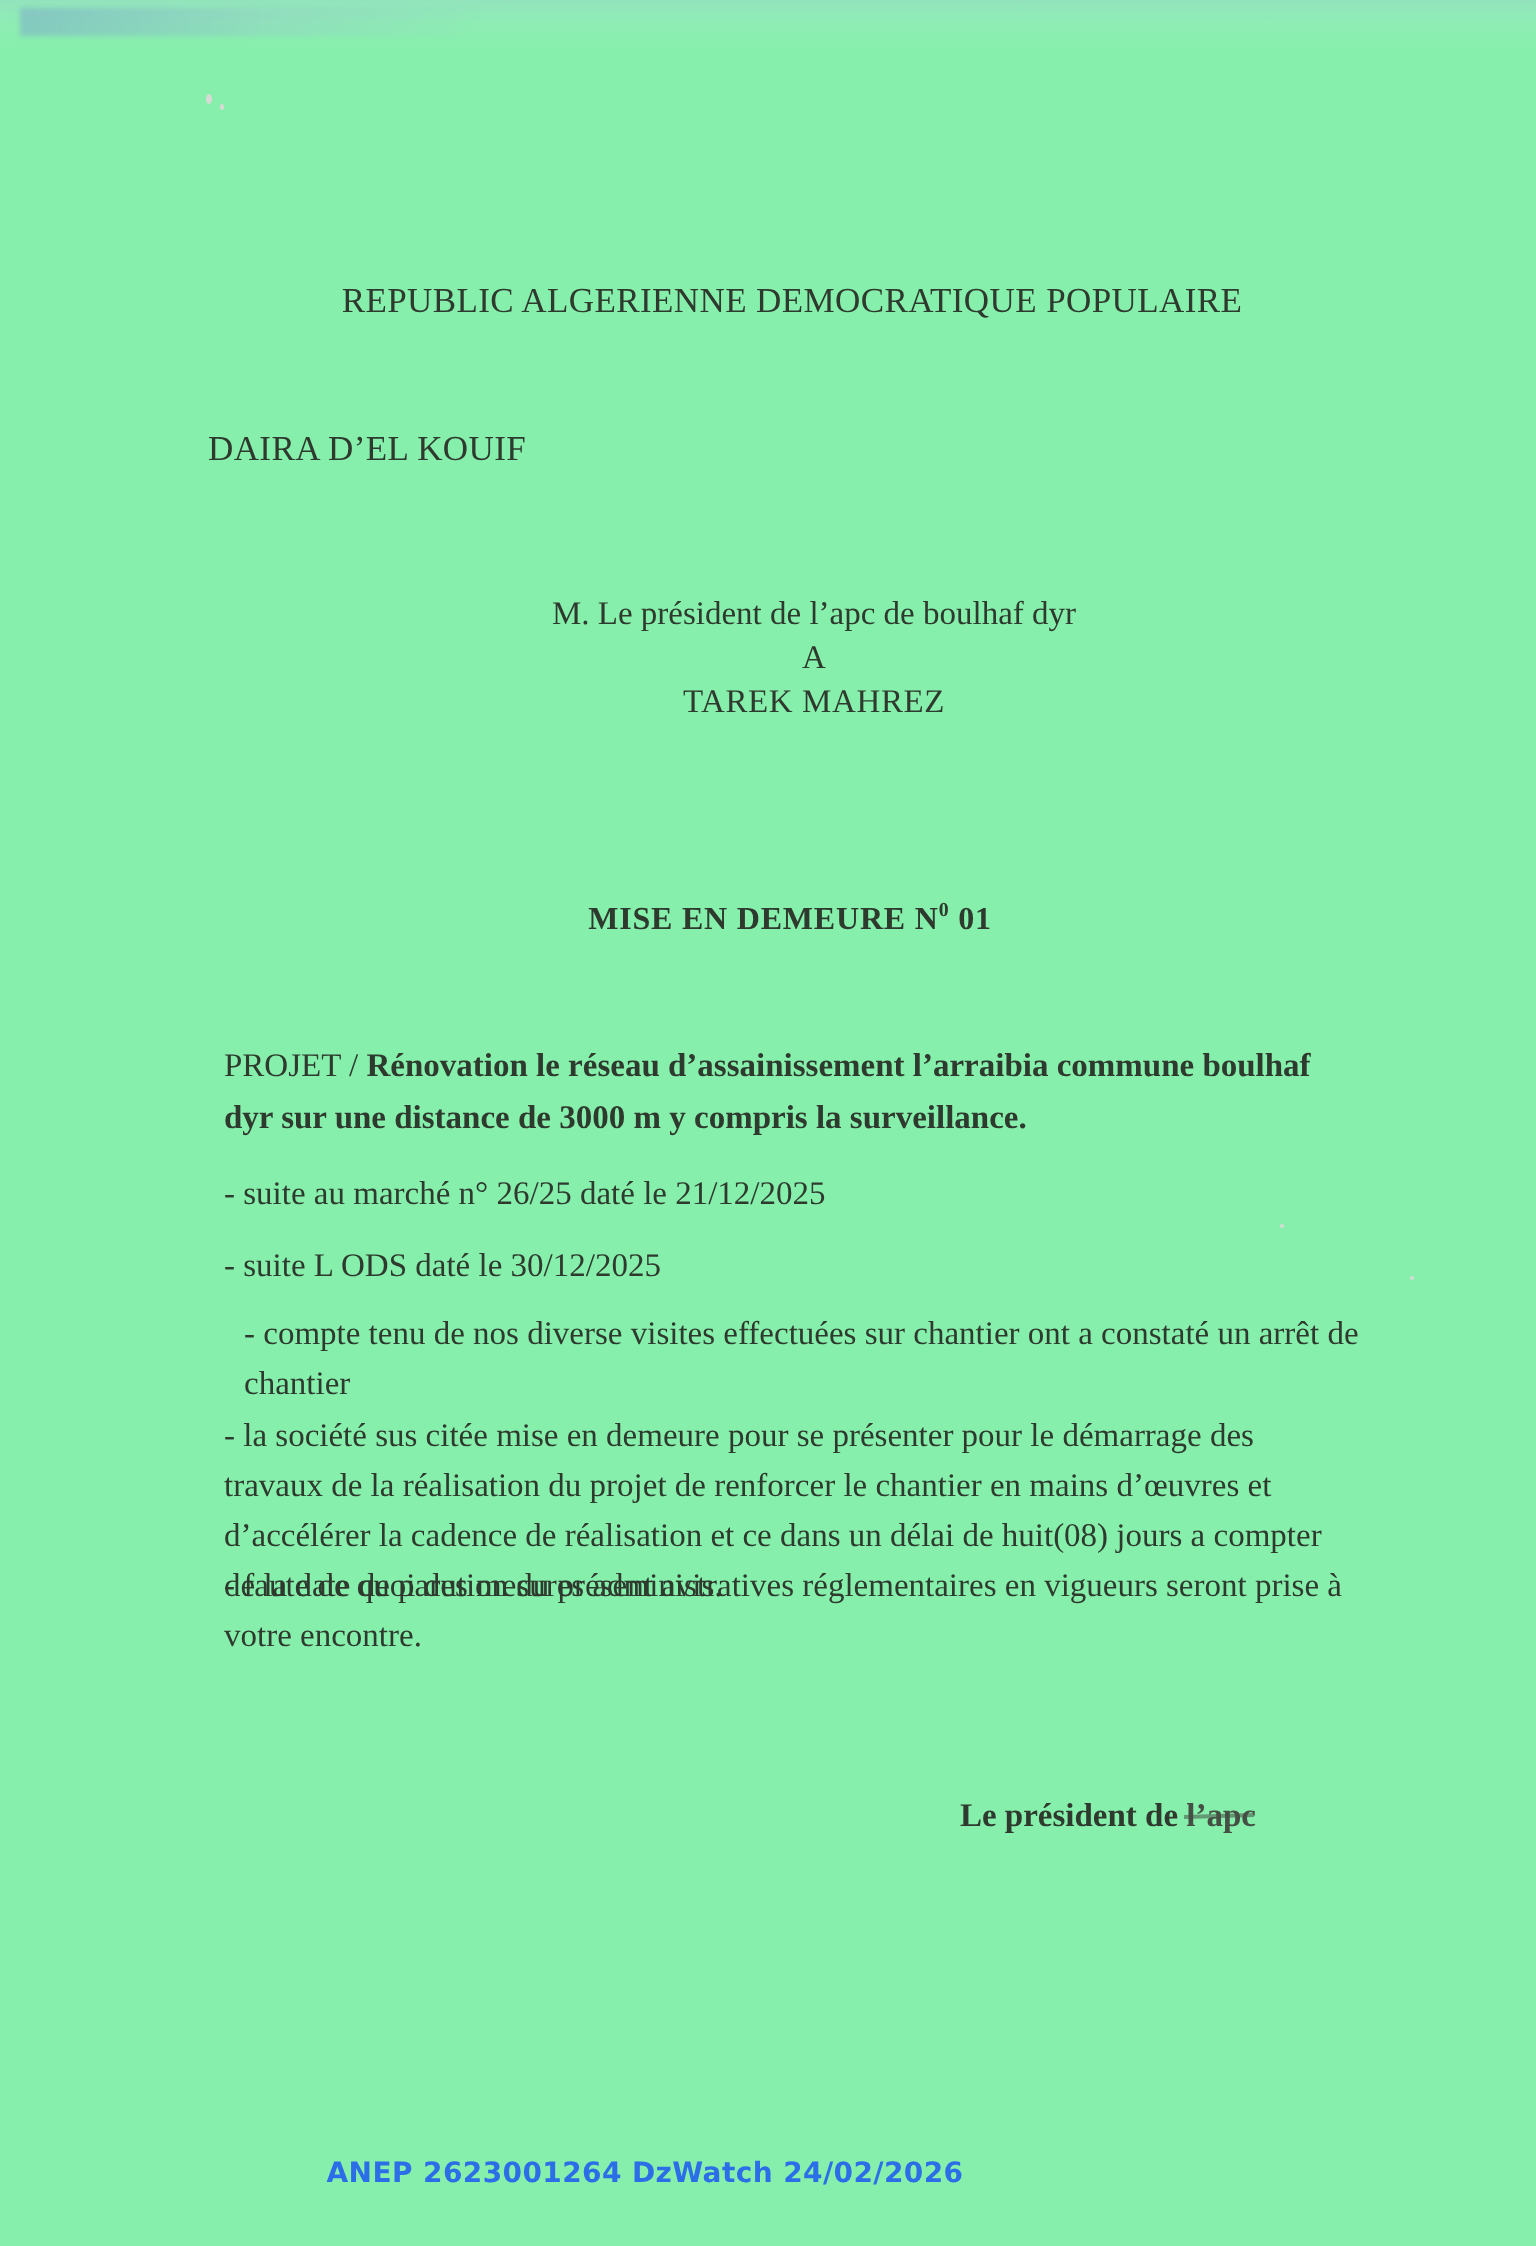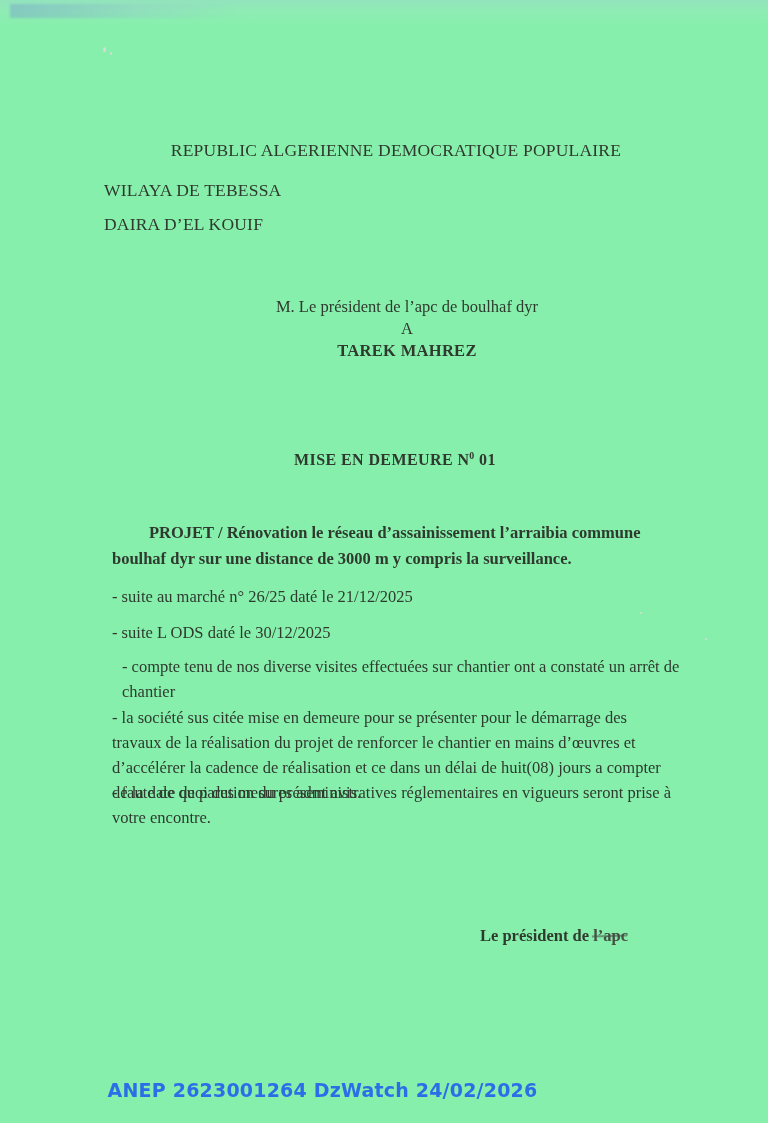--- a/index.html
+++ b/index.html
@@ -65,21 +65,21 @@
     position: absolute;
     left: 0; top: 296px;
     width: 764px;
     text-align: center;
     font-size: 16.5px;
     line-height: 22px;
     padding-left: 50px;
     box-sizing: border-box;
   }
   .addressee div { white-space: nowrap; }
-  .addressee .a-caps { font-size: 16.5px; letter-spacing: 0.3px; font-weight: bold; }
+  .addressee .a-caps { font-size: 16.5px; letter-spacing: 0.3px; }
 
   .doc-title {
     position: absolute;
     left: 0; top: 450px;
     width: 768px;
     text-align: center;
     font-size: 16px;
     font-weight: bold;
     letter-spacing: 0.4px;
     padding-left: 22px;
@@ -89,21 +89,21 @@
 
   .body-block {
     position: absolute;
     left: 112px;
     width: 562px;
     font-size: 16.5px;
     line-height: 25px;
     text-align: left;
   }
   .project { top: 520px; font-weight: bold; line-height: 26px; }
-  .project .lead { font-weight: bold; margin-left: 37px; }
+  .project .lead { font-weight: normal; }
 
   .ref1 { top: 584px; }
   .ref2 { top: 620px; }
   .para-visites { top: 654px; margin-left: 10px; }
   .para-societe { top: 705px; }
   .para-faute { top: 780px; }
 
   .signature {
     position: absolute;
     left: 0; top: 898px;
@@ -112,58 +112,56 @@
     padding-right: 140px;
     box-sizing: border-box;
     font-size: 16.5px;
     font-weight: bold;
   }
   .sig-smudge {
     position: relative;
     display: inline-block;
     color: #454f44;
     filter: blur(0.35px);
-    margin-top: 28px;
   }
   .sig-smudge::after {
     content: "";
     position: absolute;
     left: -1px; top: 46%;
     width: 100%; height: 2px;
     background: rgba(70,80,70,0.55);
     transform: rotate(-1.5deg);
   }
 
   .footer-banner {
     position: absolute;
     left: 0; top: 1079px;
     width: 645px;
     text-align: center;
     font-family: "DejaVu Sans", "Liberation Sans", sans-serif;
-    font-size: 19px;
+    font-size: 14px;
     font-weight: bold;
     color: #2c6ee8;
     letter-spacing: 0.2px;
   }
 </style>
 </head>
 <body>
 
 <div class="page">
 
   <div class="scan-smear-top"></div>
   <div class="scan-smear-top2"></div>
   <div class="speck s1"></div>
   <div class="speck s2"></div>
   <div class="speck s3"></div>
   <div class="speck s4"></div>
 
   <div class="republic">REPUBLIC ALGERIENNE DEMOCRATIQUE POPULAIRE</div>
 
-  <div class="admin-line l1">WILAYA DE TEBESSA</div>
   <div class="admin-line l2">DAIRA D’EL KOUIF</div>
 
   <div class="addressee">
     <div>M. Le président de l’apc de boulhaf dyr</div>
     <div>A</div>
     <div class="a-caps">TAREK  MAHREZ</div>
   </div>
 
   <div class="doc-title">
     <span>MISE EN DEMEURE N</span><sup>0</sup><span> 01</span>

